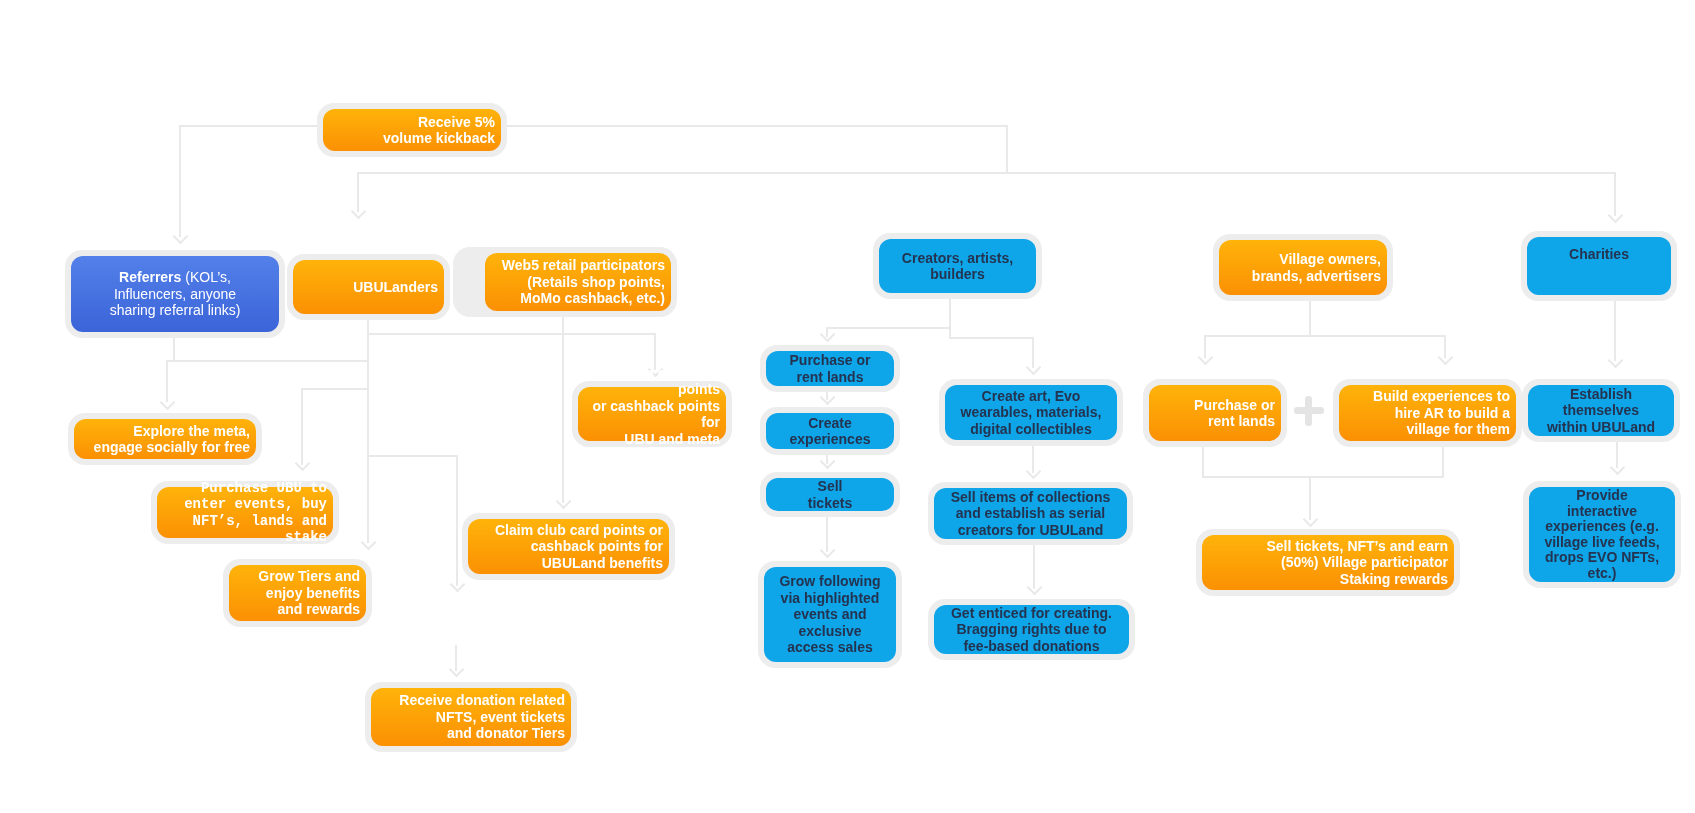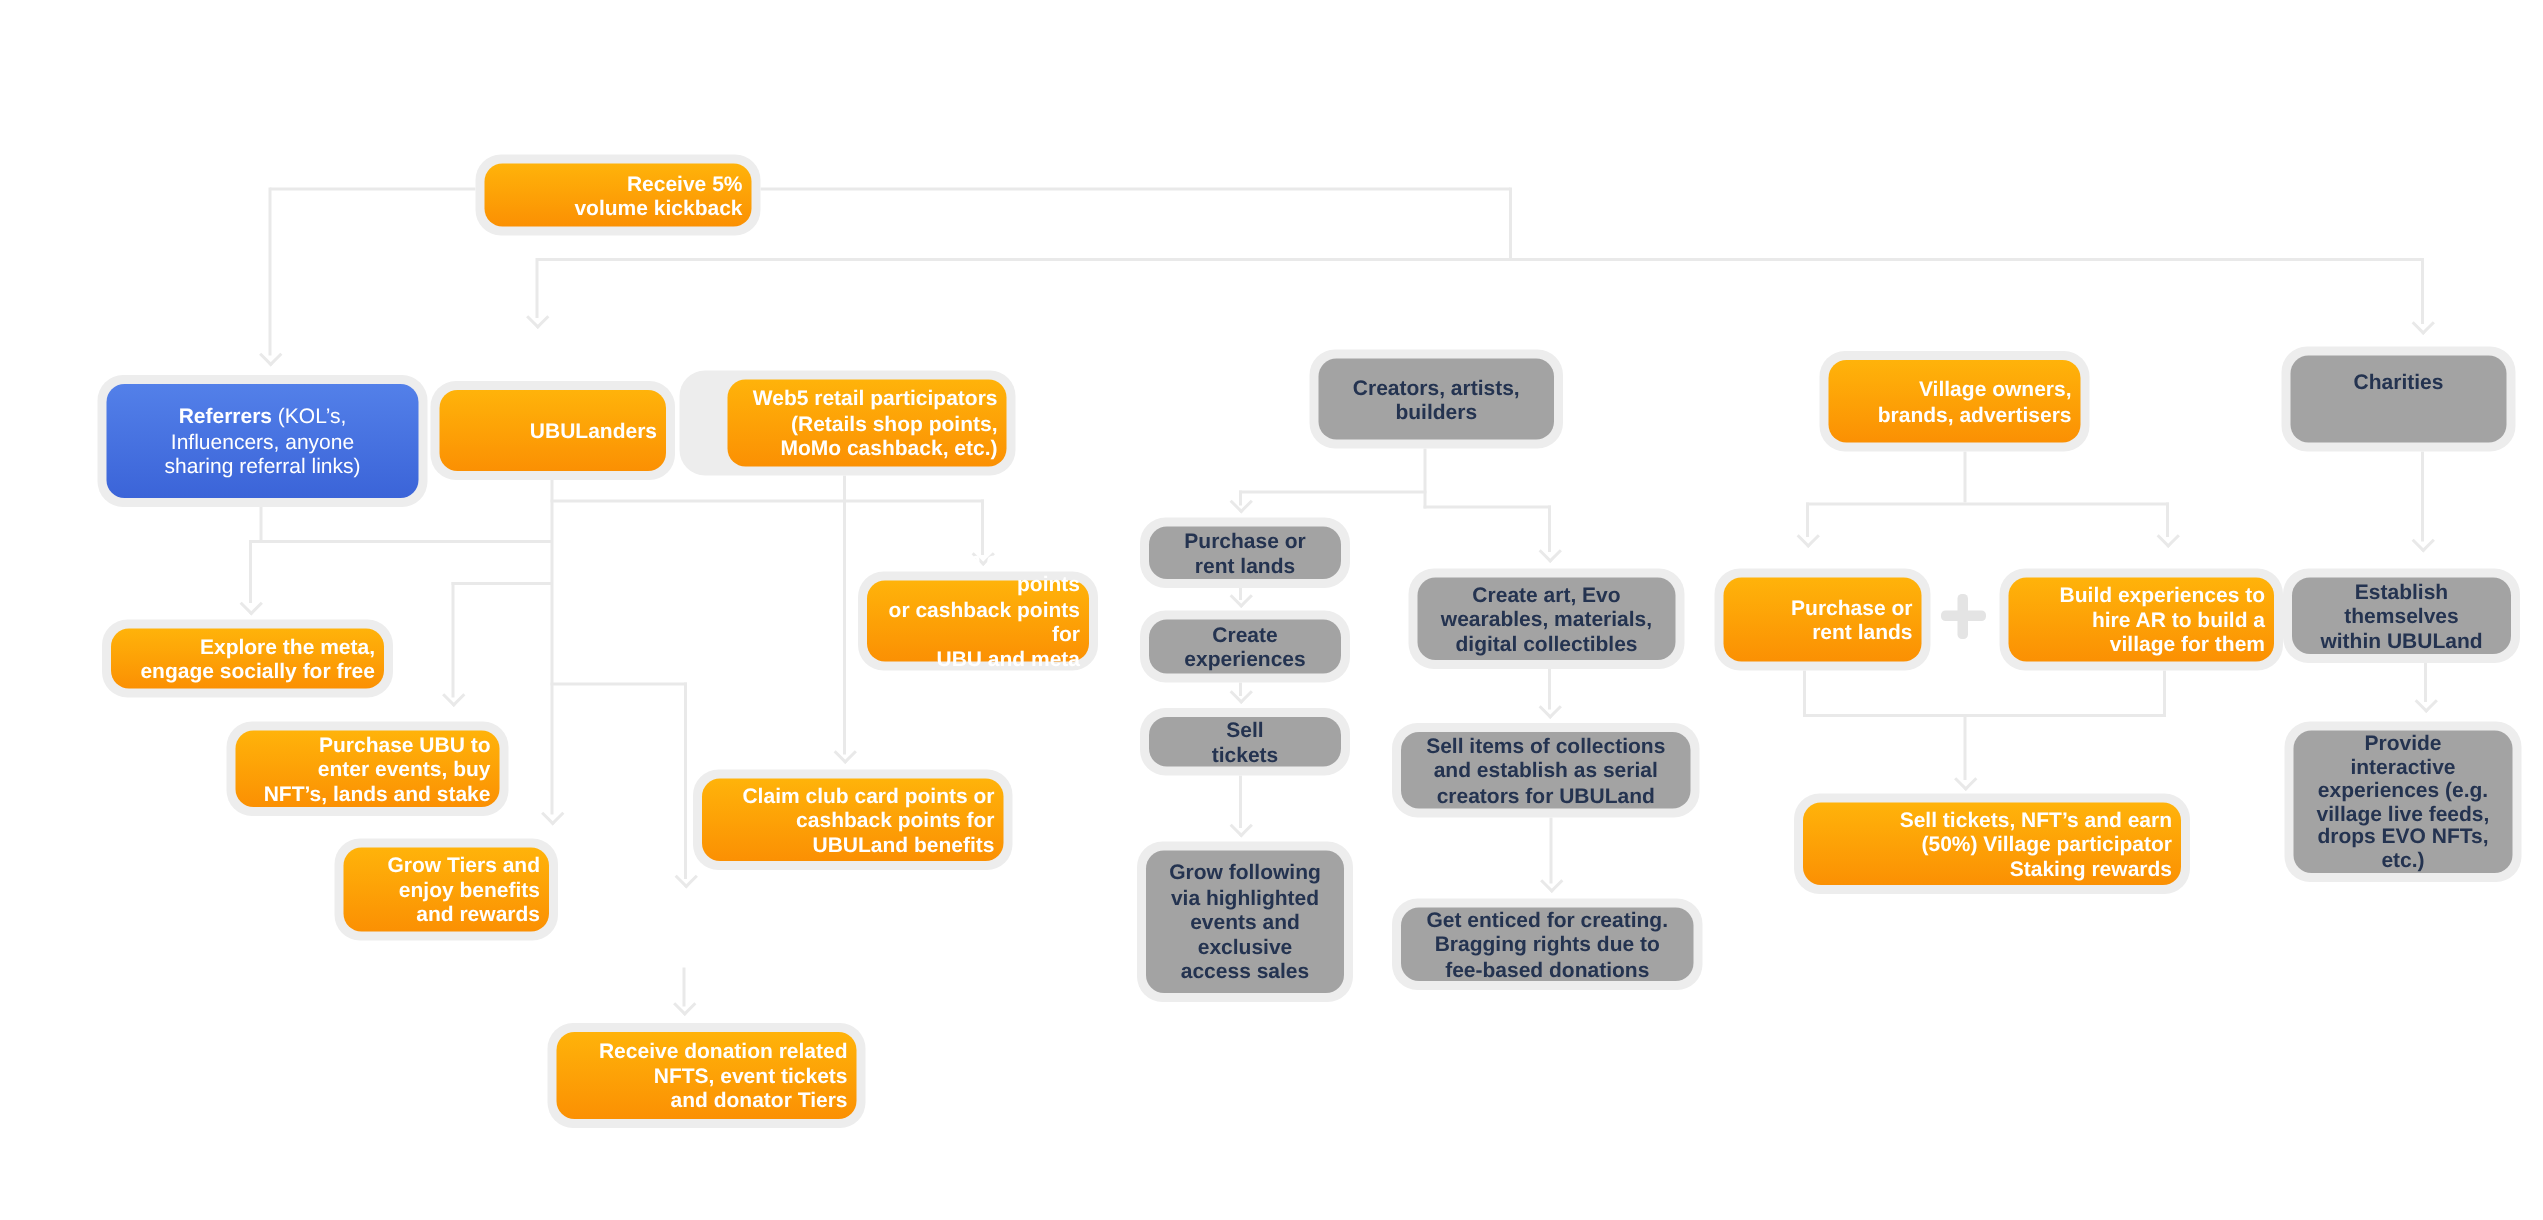--- a/index.html
+++ b/index.html
@@ -17,21 +17,21 @@
   .plusbar{position:absolute;background:#e4e4e4;border-radius:3px;z-index:2;}
   .node{position:absolute;background:var(--shell);border-radius:17px;padding:6px;
         box-sizing:border-box;display:flex;z-index:3;}
   .node .inner{flex:1;border-radius:12px;display:flex;flex-direction:column;justify-content:center;
         align-items:center;text-align:center;font-size:14px;line-height:16.5px;font-weight:700;
         padding:4px 6px;box-sizing:border-box;}
   .node.compact .inner{line-height:15.5px;}
   .node.vtop .inner{justify-content:flex-start;padding-top:9px;}
   .node.orange .inner{background:linear-gradient(180deg,var(--orange-top),var(--orange-bottom));color:var(--white-text);text-align:right;}
   .node.blue .inner{background:linear-gradient(180deg,var(--blue-top),var(--blue-bottom));color:var(--white-text);font-weight:400;}
-  .node.white .inner{background:#a3a3a3;color:var(--dark-text);}
+  .node.white .inner{background:#0ea5e9;color:var(--dark-text);}
   .node .line{width:100%;}
   .node .b{font-weight:700;}
 </style>
 </head>
 <body>
 
 <div class="canvas" style="width: 1695px; height: 813px;">
     <div class="seg" style="left: 180px; top: 125px; width: 137px; height: 2px;"></div>
     <div class="seg" style="left: 179px; top: 125px; width: 2px; height: 112px;"></div>
     <div class="seg" style="left: 507px; top: 125px; width: 500px; height: 2px;"></div>
@@ -136,21 +136,21 @@
       <div class="inner">
         <div class="line">Charities</div>
       </div>
     </div>
     <div class="node orange" style="left: 68px; top: 413px; width: 194px; height: 52px;">
       <div class="inner">
         <div class="line">Explore the meta,</div>
         <div class="line">engage socially for free</div>
       </div>
     </div>
-    <div class="node orange" style="left: 151px; top: 481px; width: 188px; height: 63px;">
+    <div class="node orange" style="left: 151px; top: 481px; width: 188px; height: 63px; font-family: Liberation Mono, monospace;">
       <div class="inner">
         <div class="line">Purchase UBU to</div>
         <div class="line">enter events, buy</div>
         <div class="line">NFT’s, lands and stake</div>
       </div>
     </div>
     <div class="node orange" style="left: 223px; top: 559px; width: 149px; height: 68px;">
       <div class="inner">
         <div class="line">Grow Tiers and</div>
         <div class="line">enjoy benefits</div>

